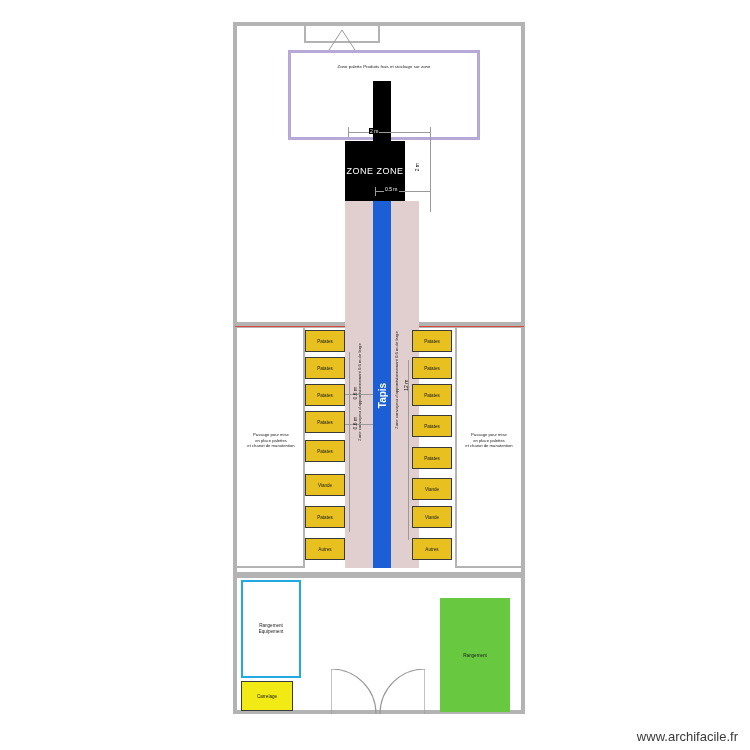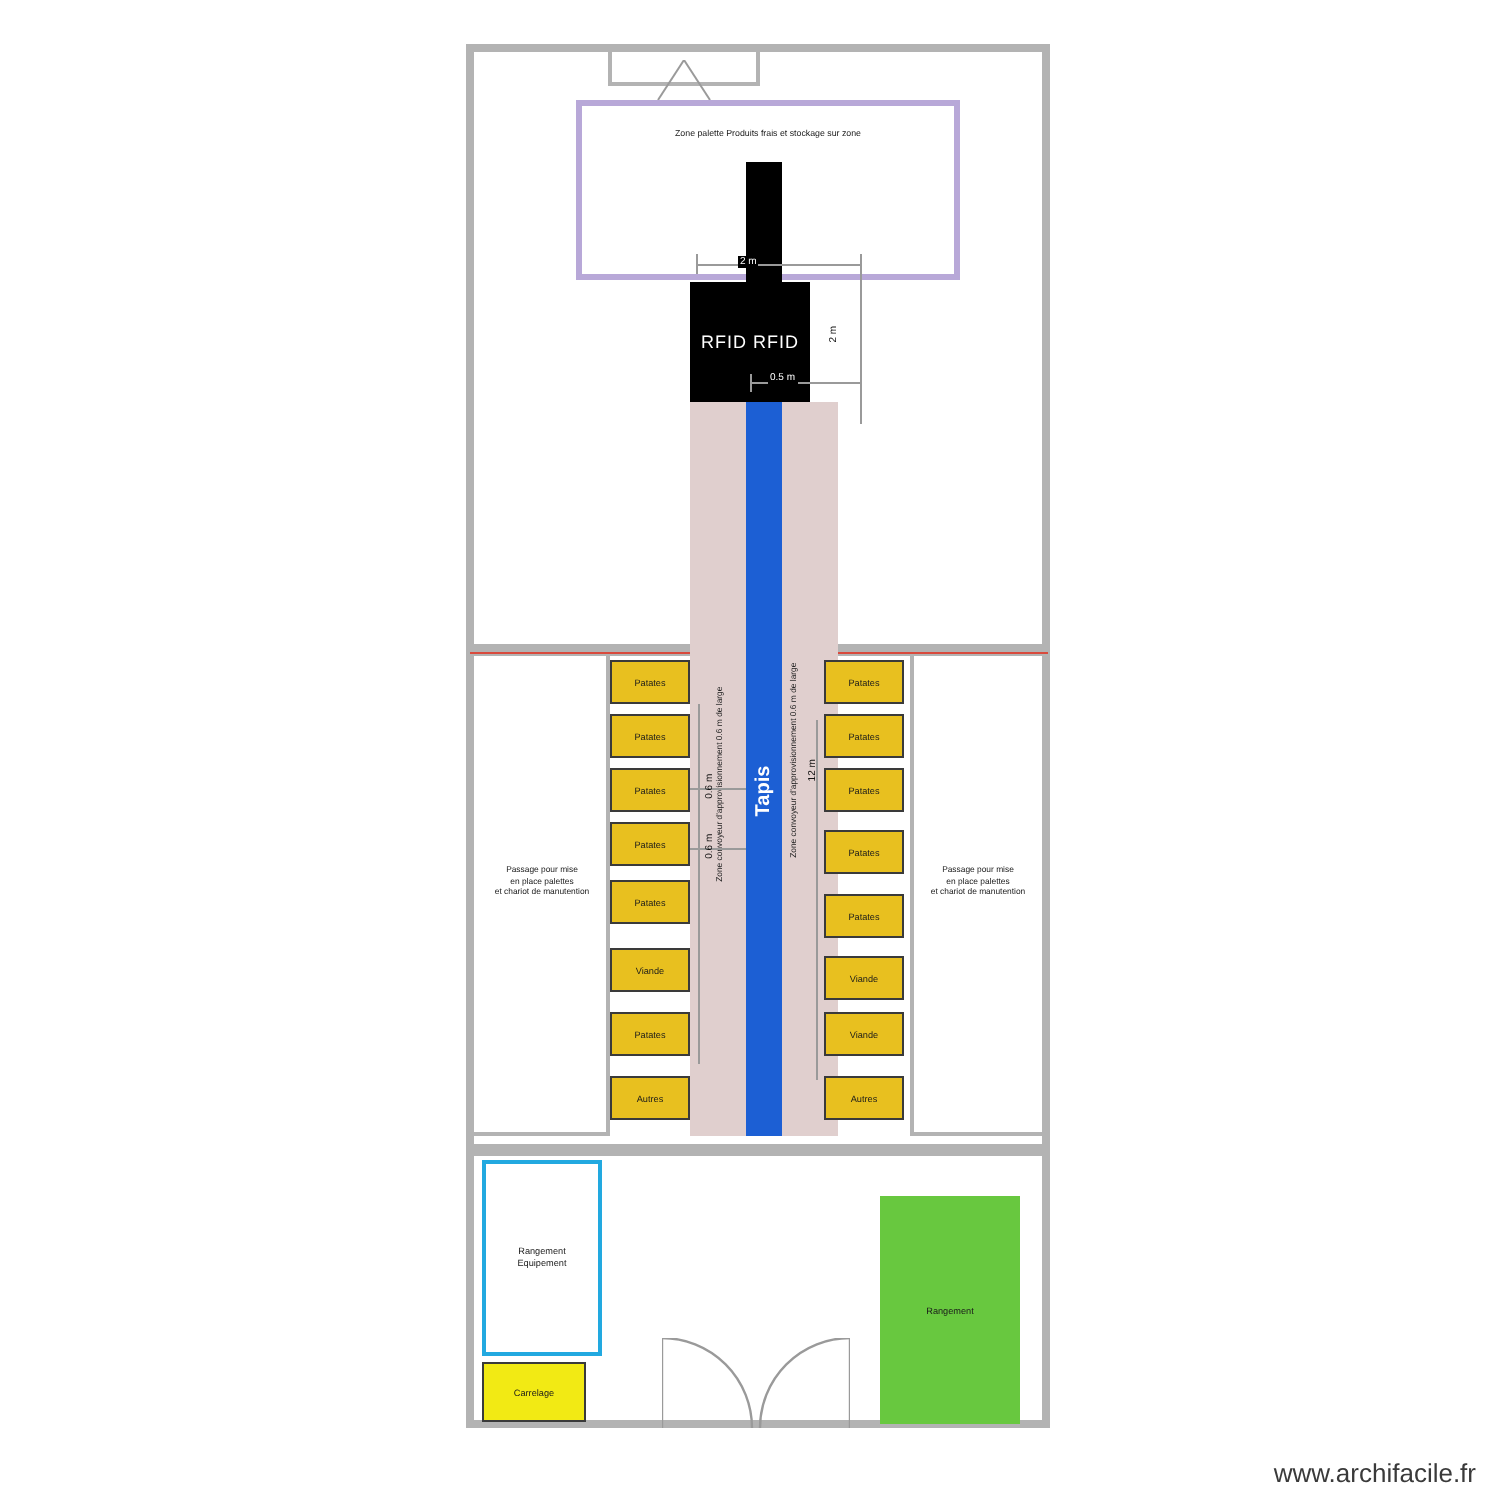--- a/index.html
+++ b/index.html
@@ -222,21 +222,21 @@
     <path d="M15 0 L2 20" stroke="#9a9a9a" stroke-width="1" fill="none"></path>
     <path d="M15 0 L28 20" stroke="#9a9a9a" stroke-width="1" fill="none"></path>
   </svg>
 
   <div class="zone zone-purple" style="left:288px; top:50px; width:192px; height:90px;"></div>
   <div class="note-block" style="left:298px; top:64px; width:172px; font-size:4.4px; text-align:center;">Zone palette Produits frais et stockage sur zone</div>
 
   <div class="black-strip" style="left:373px; top:81px; width:18px; height:61px;"></div>
 
   <div class="zone zone-rfid" style="left:345px; top:141px; width:60px; height:60px;">
-    <span>RFID RFID</span>
+    <span>ZONE ZONE</span>
   </div>
 
   <div class="dim-line" style="left:348px; top:132px; width:83px; height:1px;"></div>
   <div class="dim-tick" style="left:348px; top:127px; width:1px; height:10px;"></div>
   <div class="dim-tick" style="left:430px; top:127px; width:1px; height:10px;"></div>
   <div class="dim-text" style="left:369px; top:128px;">2 m</div>
 
   <div class="dim-line" style="left:375px; top:191px; width:56px; height:1px;"></div>
   <div class="dim-tick" style="left:375px; top:187px; width:1px; height:9px;"></div>
   <div class="dim-tick" style="left:430px; top:187px; width:1px; height:9px;"></div>

